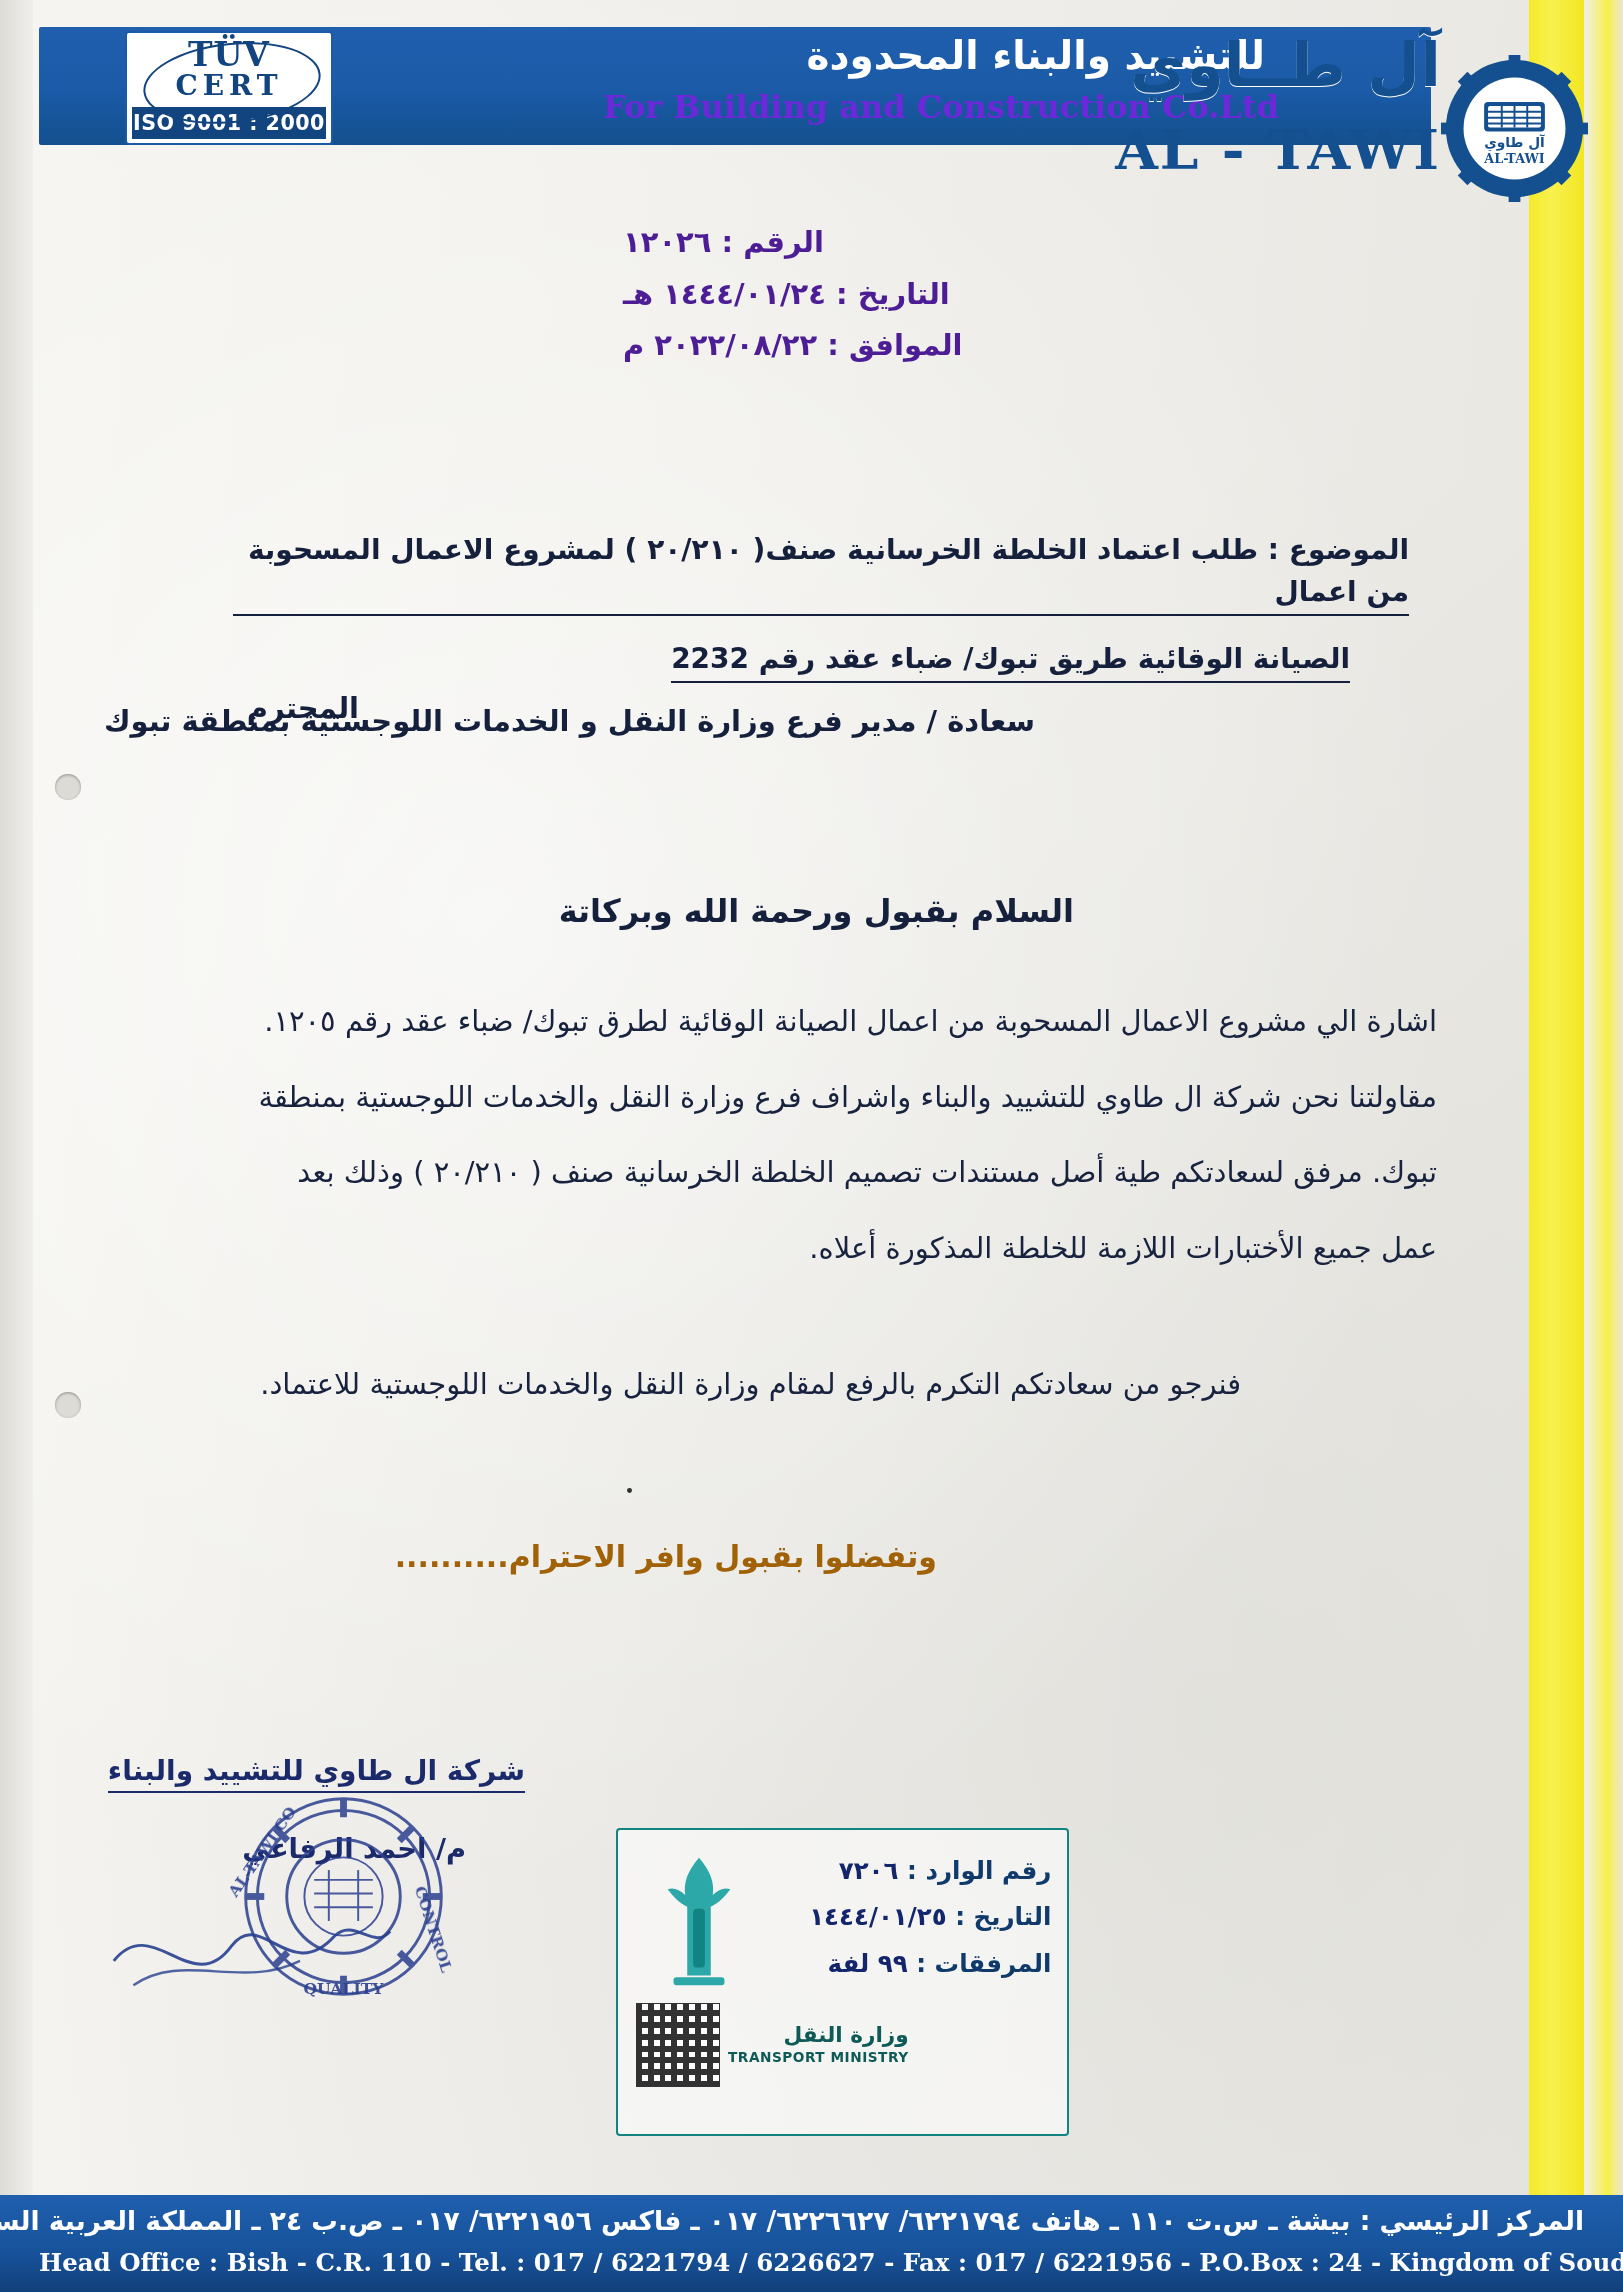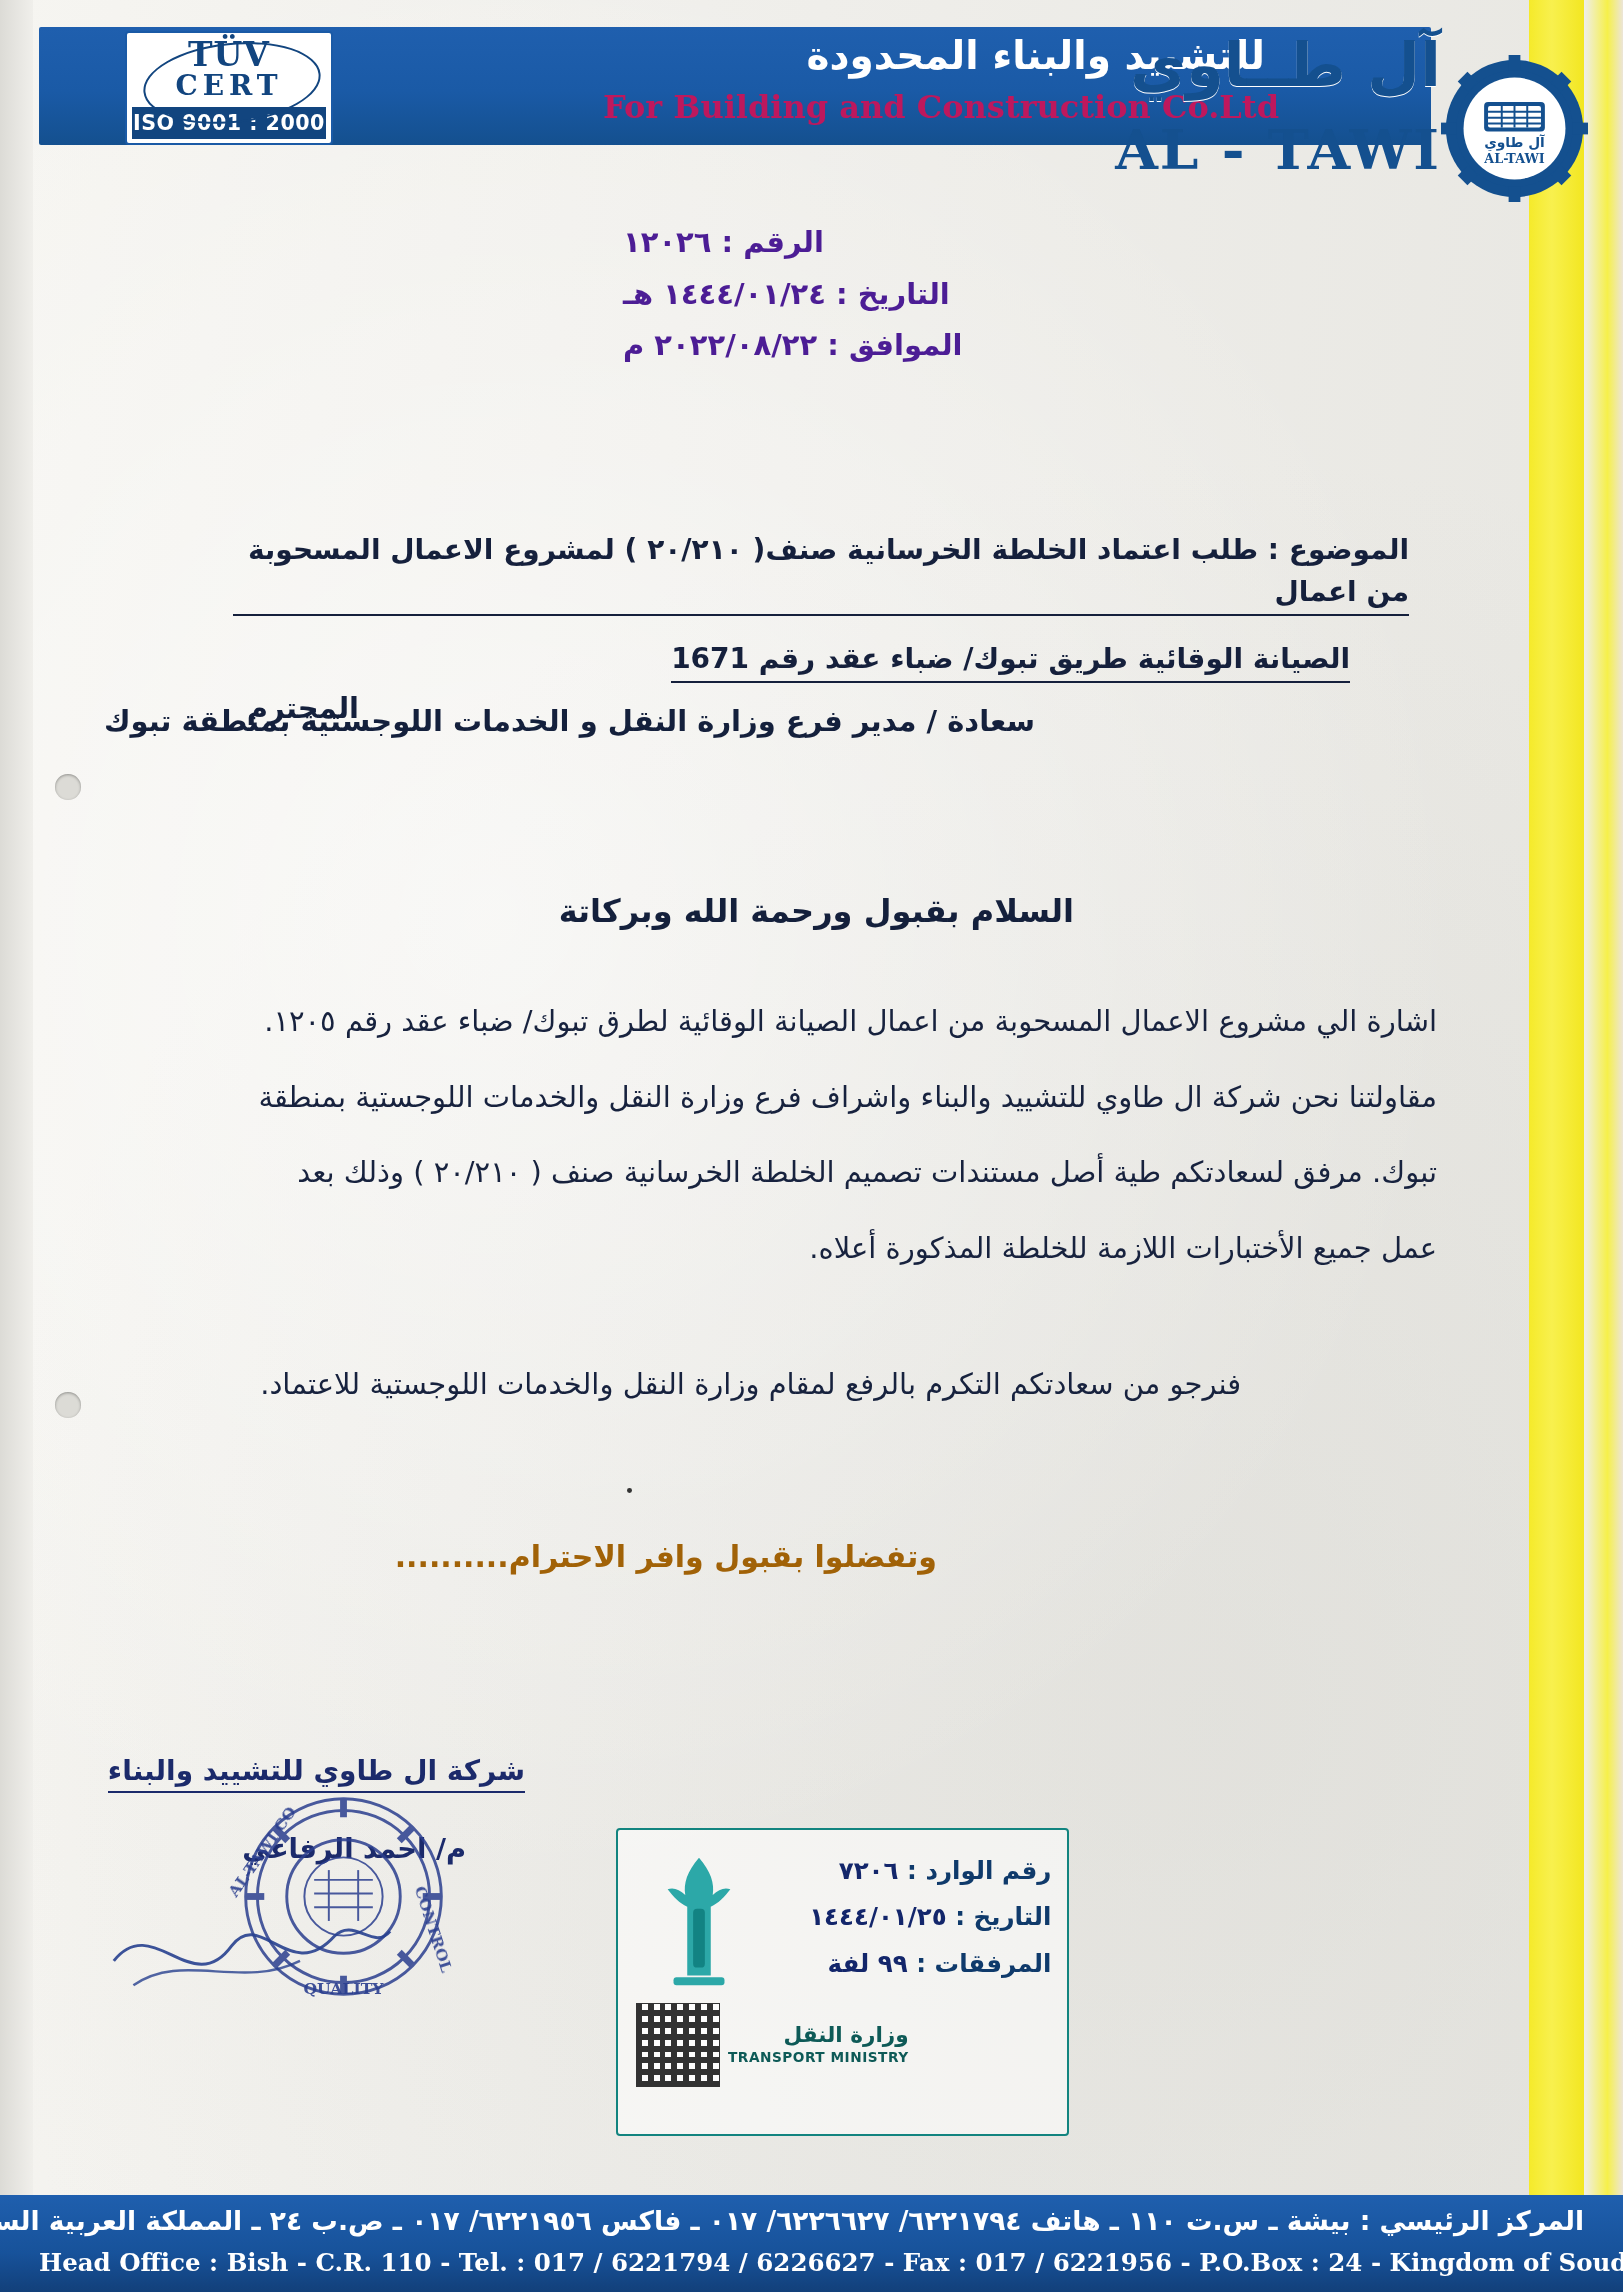--- a/index.html
+++ b/index.html
@@ -68,21 +68,21 @@
     transform:rotate(-6deg);
   }
   .name-ar{
     position:absolute;right:323px;top:5.9px;
     color:#ffffff;font-size:39px;font-weight:bold;
     font-family:"DejaVu Sans","Liberation Sans",sans-serif;
     direction:rtl;white-space:nowrap;
   }
   .name-en{
     position:absolute;right:309px;top:61px;
-    color:#be185d;font-size:32px;font-weight:bold;
+    color:#6d28d9;font-size:32px;font-weight:bold;
     font-family:"DejaVu Serif","Liberation Serif",serif;
     direction:ltr;white-space:nowrap;
   }
   .brand-ar{
     position:absolute;right:147px;top:2px;
     color:#14508f;font-size:61px;font-weight:bold;white-space:nowrap;
     text-shadow:0 1px 0 #fff;
   }
   .brand-en{
     position:absolute;right:147px;top:90px;
@@ -278,21 +278,21 @@
   </div>
 
   <div class="refs">
     <div class="ref-line">الرقم : ١٢٠٢٦</div>
     <div class="ref-line">التاريخ : ١٤٤٤/٠١/٢٤ هـ</div>
     <div class="ref-line">الموافق : ٢٠٢٢/٠٨/٢٢ م</div>
   </div>
 
   <div class="subject">
     <div class="ln">الموضوع : طلب اعتماد الخلطة الخرسانية صنف( ٢٠/٢١٠ ) لمشروع الاعمال المسحوبة من اعمال</div><br>
-    <div class="ln ln2">الصيانة الوقائية طريق تبوك/ ضباء عقد رقم 1671</div>
+    <div class="ln ln2">الصيانة الوقائية طريق تبوك/ ضباء عقد رقم 2232</div>
   </div>
 
   <div class="addressee">سعادة / مدير فرع وزارة النقل و الخدمات اللوجستية بمنطقة تبوك</div>
   <div class="honorific">المحترم</div>
 
   <div class="greeting">السلام بقبول ورحمة الله وبركاتة</div>
 
   <div class="body">
     <p>اشارة الي مشروع الاعمال المسحوبة من اعمال الصيانة الوقائية لطرق تبوك/ ضباء عقد رقم ١٢٠٥.</p>
     <p>مقاولتنا نحن شركة ال طاوي للتشييد والبناء واشراف فرع وزارة النقل والخدمات اللوجستية بمنطقة</p>

